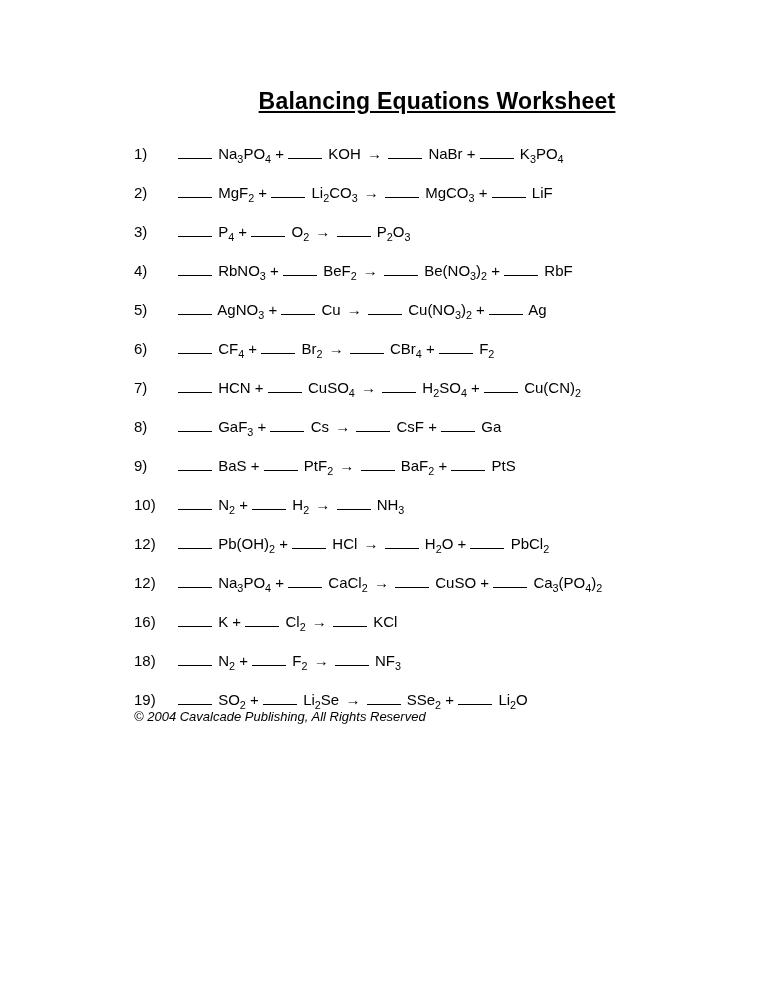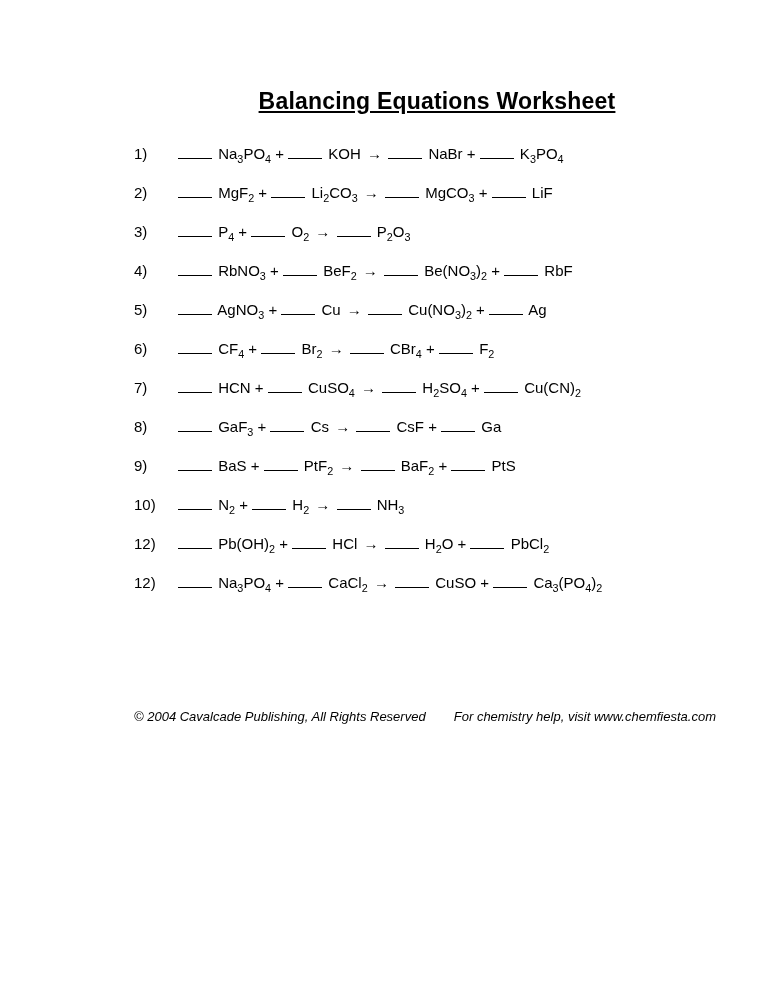--- a/index.html
+++ b/index.html
@@ -126,19 +126,30 @@
         <span class="eqn"><span class="blank"></span> <span>N<sub>2</sub></span> + <span class="blank"></span> <span>H<sub>2</sub></span> <span class="arrow">→</span> <span class="blank"></span> <span>NH<sub>3</sub></span></span>
       </li>
       <li>
         <span class="num">12)</span>
         <span class="eqn"><span class="blank"></span> <span>Pb(OH)<sub>2</sub></span> + <span class="blank"></span> <span>HCl</span> <span class="arrow">→</span> <span class="blank"></span> <span>H<sub>2</sub>O</span> + <span class="blank"></span> <span>PbCl<sub>2</sub></span></span>
       </li>
       <li>
         <span class="num">12)</span>
         <span class="eqn"><span class="blank"></span> <span>Na<sub>3</sub>PO<sub>4</sub></span> + <span class="blank"></span> <span>CaCl<sub>2</sub></span> <span class="arrow">→</span> <span class="blank"></span> <span>CuSO</span> + <span class="blank"></span> <span>Ca<sub>3</sub>(PO<sub>4</sub>)<sub>2</sub></span></span>
       </li>
+      <li>
+        <span class="num">16)</span>
+        <span class="eqn"><span class="blank"></span> <span>K</span> + <span class="blank"></span> <span>Cl<sub>2</sub></span> <span class="arrow">→</span> <span class="blank"></span> <span>KCl</span></span>
+      </li>
+      <li>
+        <span class="num">18)</span>
+        <span class="eqn"><span class="blank"></span> <span>N<sub>2</sub></span> + <span class="blank"></span> <span>F<sub>2</sub></span> <span class="arrow">→</span> <span class="blank"></span> <span>NF<sub>3</sub></span></span>
+      </li>
+      <li>
+        <span class="num">19)</span>
+        <span class="eqn"><span class="blank"></span> <span>SO<sub>2</sub></span> + <span class="blank"></span> <span>Li<sub>2</sub>Se</span> <span class="arrow">→</span> <span class="blank"></span> <span>SSe<sub>2</sub></span> + <span class="blank"></span> <span>Li<sub>2</sub>O</span></span>
+      </li>
     </ol>
 
   <div class="footer">
     <span>© 2004 Cavalcade Publishing, All Rights Reserved</span>
-    <span>For chemistry help, visit www.chemfiesta.com</span>
   </div>
 </div>
 
 </body></html>

